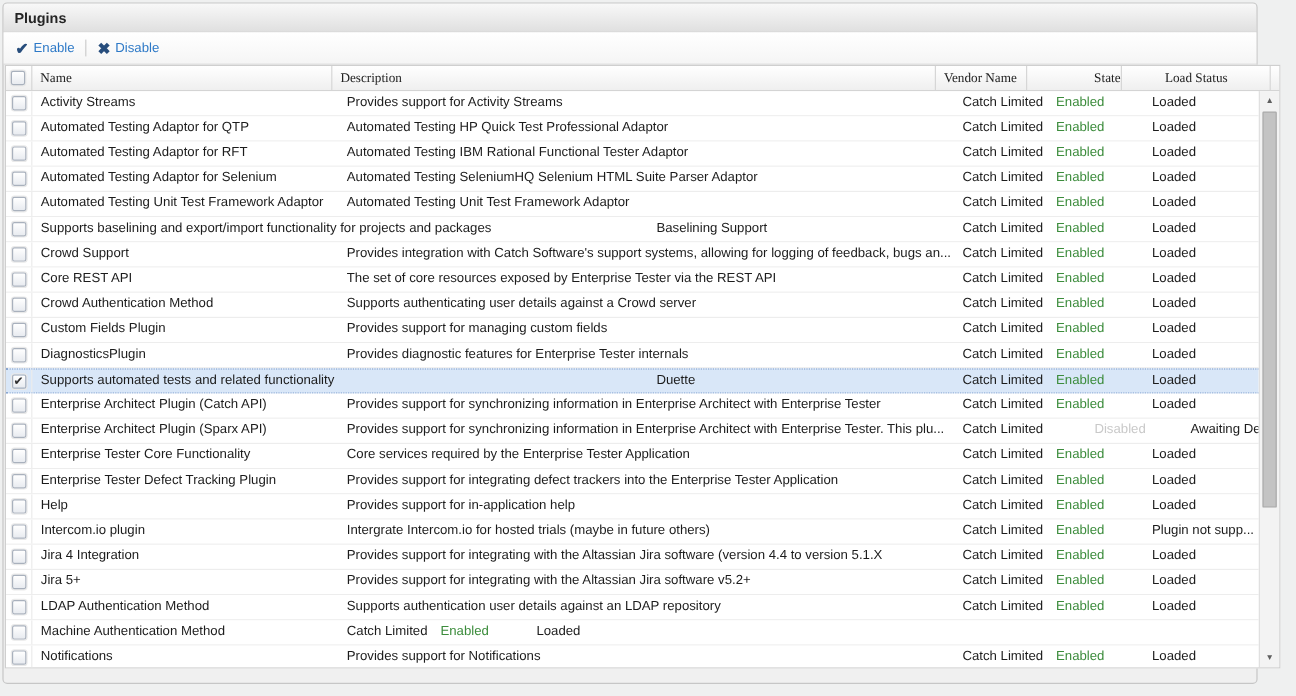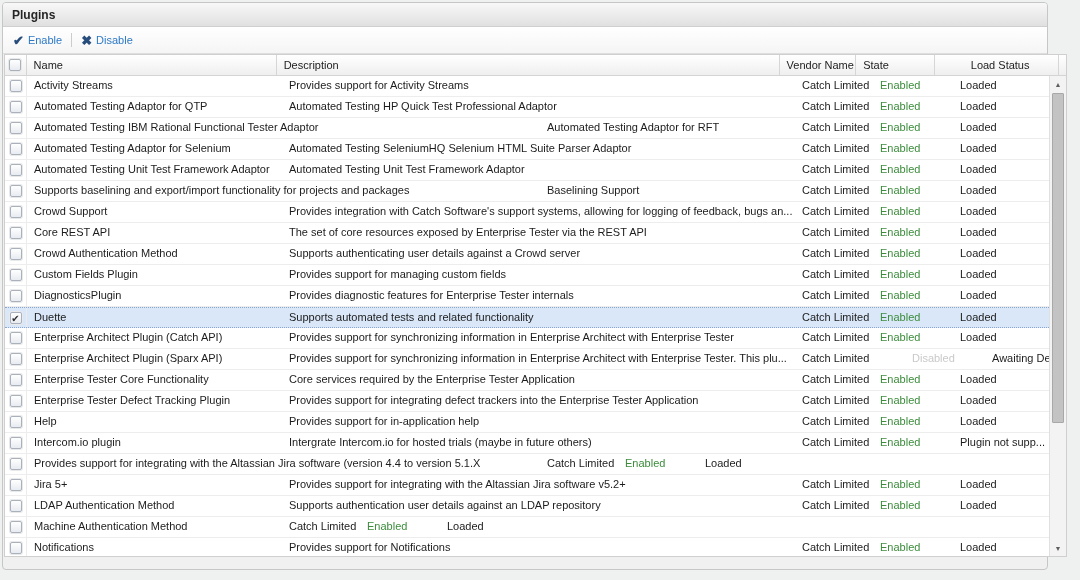--- a/index.html
+++ b/index.html
@@ -51,26 +51,27 @@
   }
   .grid-header { display:flex; height:21px;
     background:linear-gradient(#ffffff,#efefef);
     border-bottom:1px solid #d4d4d4;
   }
   .hcell {
     border-right:1px solid #d6d6d6;
     padding:4px 0 0 7px;
     white-space:nowrap; overflow:hidden;
     color:#222;
+    font-family:Liberation Serif, serif;
   }
   .hcell.cb { width:22px; padding:0; display:flex; align-items:center; justify-content:center; }
   .hcell.c-name { width:255px; }
   .hcell.c-desc { width:513px; }
   .hcell.c-vendor { width:78px; }
-  .hcell.c-state { width:80px; }
+  .hcell.c-state { width:80px;text-align:right; }
   .hcell.c-load { width:97px;margin-left:29px; }
   .hcell.c-spacer { flex:1; border-right:none; }
   .body-wrap { display:flex; }
   .rows { width:1044px; height:480px; overflow:hidden; }
   .row { display:flex; height:21px; border-bottom:1px solid #ededed; background:#fff; cursor:pointer;justify-content:center; }
   .row.selected {
     background:var(--sel-bg,#d9e7f8);
     border-top:1px dotted #89a6d2;
     border-bottom:1px dotted #89a6d2;
   }
@@ -165,22 +166,22 @@
     <div class="cell c-name">Automated Testing Adaptor for QTP</div>
     <div class="cell c-desc">Automated Testing HP Quick Test Professional Adaptor</div>
     <div class="cell c-vendor">Catch Limited</div>
     <div class="cell c-state" style="color: rgb(60, 140, 60);">Enabled</div>
     <div class="cell c-load">Loaded</div>
   </div>
           <div class="row">
     <div class="cell cb">
       <div class="checkbox"></div>
     </div>
+    <div class="cell c-name">Automated Testing Adaptor for RFT</div>
     <div class="cell c-desc">Automated Testing IBM Rational Functional Tester Adaptor</div>
-    <div class="cell c-name">Automated Testing Adaptor for RFT</div>
     <div class="cell c-vendor">Catch Limited</div>
     <div class="cell c-state" style="color: rgb(60, 140, 60);">Enabled</div>
     <div class="cell c-load">Loaded</div>
   </div>
           <div class="row">
     <div class="cell cb">
       <div class="checkbox"></div>
     </div>
     <div class="cell c-name">Automated Testing Adaptor for Selenium</div>
     <div class="cell c-desc">Automated Testing SeleniumHQ Selenium HTML Suite Parser Adaptor</div>
@@ -255,22 +256,22 @@
     <div class="cell c-name">DiagnosticsPlugin</div>
     <div class="cell c-desc">Provides diagnostic features for Enterprise Tester internals</div>
     <div class="cell c-vendor">Catch Limited</div>
     <div class="cell c-state" style="color: rgb(60, 140, 60);">Enabled</div>
     <div class="cell c-load">Loaded</div>
   </div>
           <div class="row selected">
     <div class="cell cb">
       <div class="checkbox">✔</div>
     </div>
+    <div class="cell c-desc">Supports automated tests and related functionality</div>
     <div class="cell c-name">Duette</div>
-    <div class="cell c-desc">Supports automated tests and related functionality</div>
     <div class="cell c-vendor">Catch Limited</div>
     <div class="cell c-state" style="color: rgb(60, 140, 60);">Enabled</div>
     <div class="cell c-load">Loaded</div>
   </div>
           <div class="row">
     <div class="cell cb">
       <div class="checkbox"></div>
     </div>
     <div class="cell c-name">Enterprise Architect Plugin (Catch API)</div>
     <div class="cell c-desc">Provides support for synchronizing information in Enterprise Architect with Enterprise Tester</div>
@@ -325,20 +326,21 @@
     <div class="cell c-name">Intercom.io plugin</div>
     <div class="cell c-desc">Intergrate Intercom.io for hosted trials (maybe in future others)</div>
     <div class="cell c-vendor">Catch Limited</div>
     <div class="cell c-state" style="color: rgb(60, 140, 60);">Enabled</div>
     <div class="cell c-load">Plugin not supp...</div>
   </div>
           <div class="row">
     <div class="cell cb">
       <div class="checkbox"></div>
     </div>
+    <div class="cell c-name">Jira 4 Integration</div>
     <div class="cell c-desc">Provides support for integrating with the Altassian Jira software (version 4.4 to version 5.1.X</div>
     <div class="cell c-vendor">Catch Limited</div>
     <div class="cell c-state" style="color: rgb(60, 140, 60);">Enabled</div>
     <div class="cell c-load">Loaded</div>
   </div>
           <div class="row">
     <div class="cell cb">
       <div class="checkbox"></div>
     </div>
     <div class="cell c-name">Jira 5+</div>

